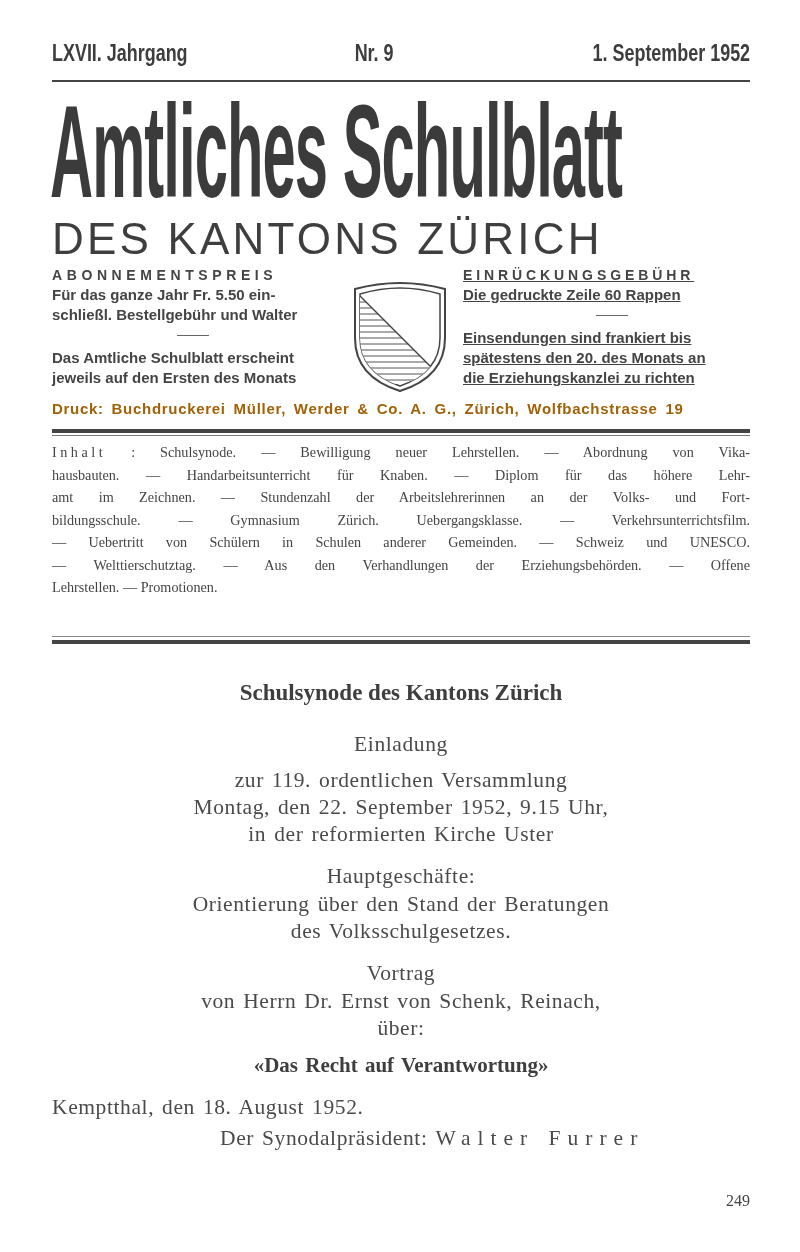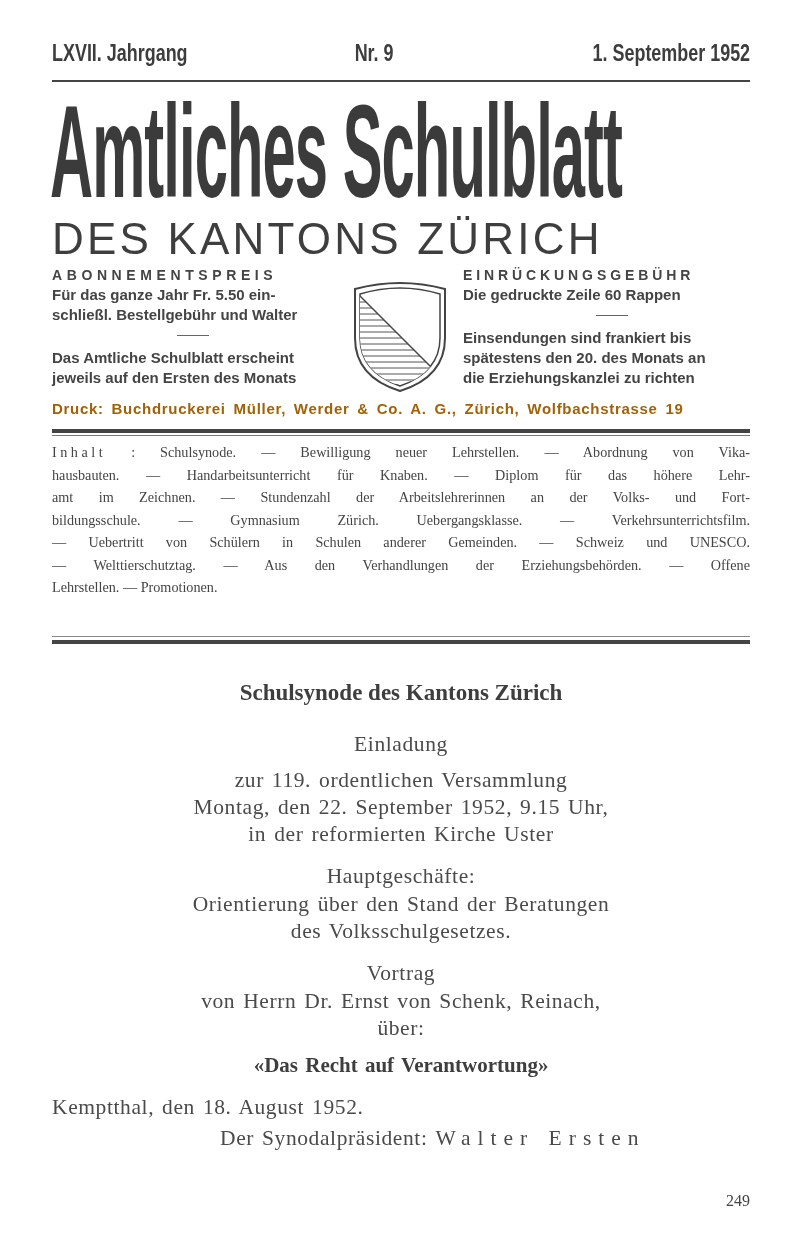--- a/index.html
+++ b/index.html
@@ -35,21 +35,21 @@
   }
   .subtitle {
     position: absolute; left: 0; top: 214px; width: 698px;
     font-family: "Liberation Sans", sans-serif;
     font-size: 44px; line-height: 50px; color: #3e3e3e; white-space: nowrap;
     letter-spacing: 3.2px;
   }
 
   .col { position: absolute; font-family: "Liberation Sans", sans-serif; font-weight: bold; font-size: 15px; color: #444; line-height: 20px; }
   .col-left { left: 0; top: 265px; width: 290px; }
-  .col-right { left: 411px; top: 265px; width: 290px; }
+  .col-right { left: 411px; top: 265px; width: 290px; text-decoration: underline; }
   .spaced { letter-spacing: 4.6px; font-size: 14px; }
   .col-right .spaced { letter-spacing: 3.9px; }
   .line { display: block; white-space: nowrap; }
   .short-rule { display: block; width: 32px; height: 1px; background: #666; margin: 10px auto 12px; }
   .col-left .short-rule { margin-left: 125px; }
   .col-right .short-rule { margin-left: 133px; }
 
   .crest { position: absolute; left: 300px; top: 280px; width: 96px; height: 112px; }
   .druck {
     position: absolute; left: 0; top: 400px; width: 698px;
@@ -170,18 +170,18 @@
     <div class="a-line" style="top:184px">Hauptgeschäfte:</div>
     <div class="a-line" style="top:212px">Orientierung über den Stand der Beratungen</div>
     <div class="a-line" style="top:239px">des Volksschulgesetzes.</div>
     <div class="a-line" style="top:281px">Vortrag</div>
     <div class="a-line" style="top:309px">von Herrn Dr. Ernst von Schenk, Reinach,</div>
     <div class="a-line" style="top:336px">über:</div>
     <div class="a-line a-bold" style="top:373px">«Das Recht auf Verantwortung»</div>
     <div class="a-line a-left" style="top:415px">Kemptthal, den 18. August 1952.</div>
     <div class="a-line a-left" style="top:446px; left:168px; width:530px;">
       <span>Der Synodalpräsident:</span>
-      <span class="sig-spaced">Walter Ersten</span>
+      <span class="sig-spaced">Walter Furrer</span>
     </div>
   </div>
 
   <div class="pageno">249</div>
 </div>
 
 </body></html>

